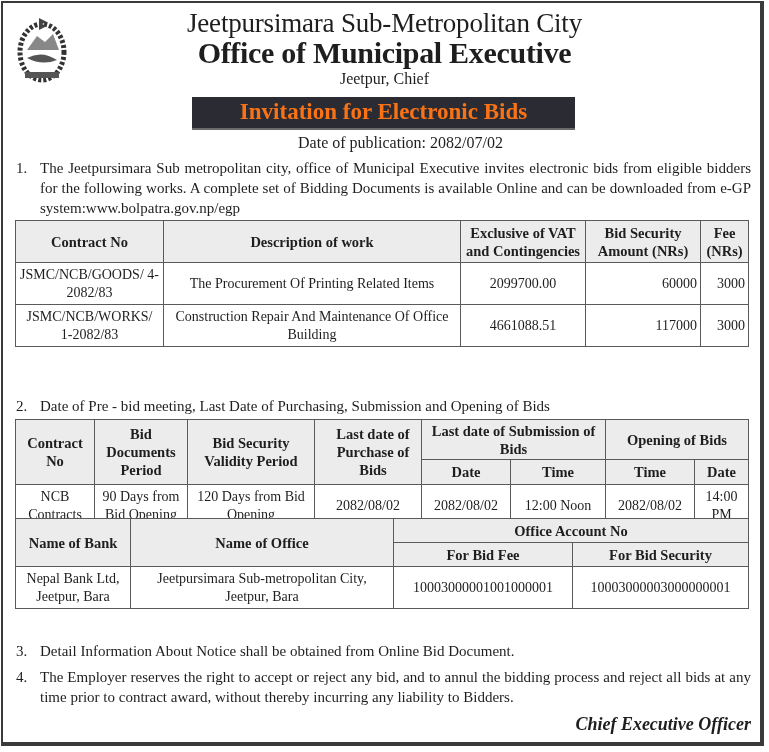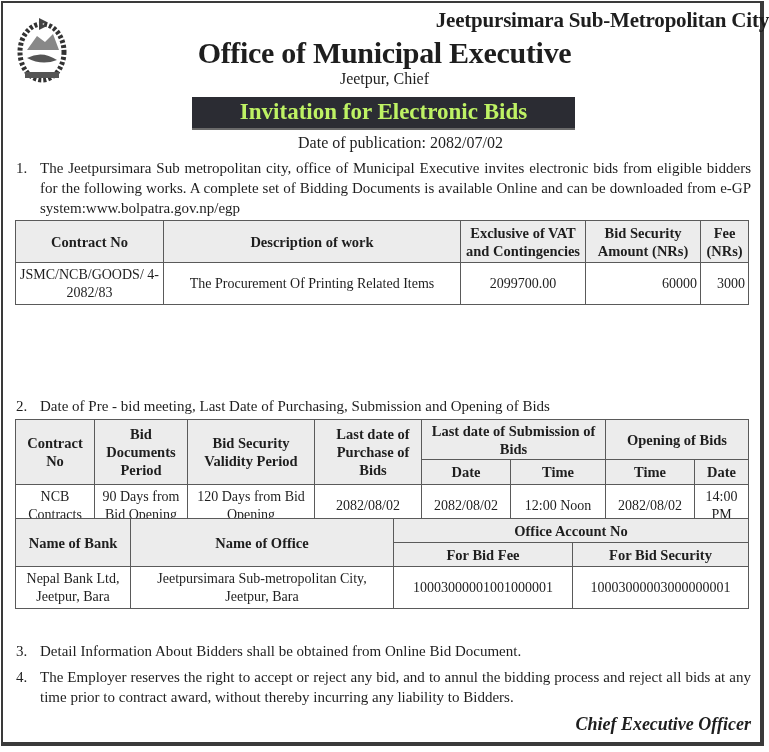--- a/index.html
+++ b/index.html
@@ -2,25 +2,25 @@
 <html><head>
 <meta charset="utf-8">
 <style>
   html, body { margin:0; padding:0; background:#ffffff; }
   body { width:769px; height:752px; overflow:hidden; position:relative;
          font-family:"Liberation Serif", "DejaVu Serif", serif; color:#1e1e1e; }
   .frame { position:absolute; left:1px; top:1px; width:763px; height:745px;
            border:2px solid #3a3a3a; border-right-width:4px; border-bottom-width:4px; box-sizing:border-box; }
   .emblem { position:absolute; left:17px; top:12px; width:50px; height:76px; }
   .hdr { position:absolute; left:0; width:769px; text-align:center; }
-  .h1 { top:8px; font-size:21px; font-weight:bold; letter-spacing:-0.2px;text-align:right; }
+  .h1 { top:8px; font-size:27px; font-weight:normal; letter-spacing:-0.2px; }
   .h2 { top:36px; font-size:30px; font-weight:bold; letter-spacing:-0.3px; }
   .h3 { top:70px; font-size:16px; }
   .banner { position:absolute; left:192px; top:97px; width:383px; height:31px; background:#2b2c33;
-            color:#bef264; font-size:23px; font-weight:bold; text-align:center; line-height:30px;
+            color:#f97316; font-size:23px; font-weight:bold; text-align:center; line-height:30px;
             border-bottom:2px solid #6a6a6a; }
   .pubdate { top:134px; font-size:16px; font-weight:normal;margin-left:16px; }
   .para { position:absolute; left:16px; width:735px; font-size:15px; line-height:20px; text-align:justify; }
   .para .num { position:absolute; left:0; top:0; }
   .para .txt { margin-left:24px; display:block; }
   table { position:absolute; border-collapse:collapse; font-size:14px; }
   td, th { border:1px solid #5a5a5a; padding:0 3px; text-align:center; line-height:18px; }
   th { background:#ececec; font-weight:bold; font-size:14.5px; }
   td.r { text-align:right; }
   .sign { position:absolute; right:18px; top:714px; font-size:18px; font-weight:bold; font-style:italic; }
@@ -56,20 +56,27 @@
     <th style="width:290px;">Description of work</th>
     <th style="width:118px;">Exclusive of VAT and Contingencies</th>
     <th style="width:108px;">Bid Security Amount (NRs)</th>
     <th>Fee (NRs)</th>
   </tr>
   <tr style="height:42px;">
     <td>JSMC/NCB/GOODS/ 4-2082/83</td>
     <td>The Procurement Of Printing Related Items</td>
     <td>2099700.00</td>
     <td class="r">60000</td>
+    <td class="r">3000</td>
+  </tr>
+  <tr style="height:42px;">
+    <td>JSMC/NCB/WORKS/ 1-2082/83</td>
+    <td>Construction Repair And Maintenance Of Office Building</td>
+    <td>4661088.51</td>
+    <td class="r">117000</td>
     <td class="r">3000</td>
   </tr>
 </tbody>
   </table>
 
 <div class="para" style="top:396px;">
   <span class="num">2.</span>
   <span class="txt">Date of Pre - bid meeting, Last Date of Purchasing, Submission and Opening of Bids</span>
 </div>
 
@@ -117,21 +124,21 @@
     <td>Nepal Bank Ltd, Jeetpur, Bara</td>
     <td>Jeetpursimara Sub-metropolitan City, Jeetpur, Bara</td>
     <td>10003000001001000001</td>
     <td>10003000003000000001</td>
   </tr>
 </tbody>
   </table>
 
 <div class="para" style="top:641px;">
   <span class="num">3.</span>
-  <span class="txt">Detail Information About Bidders shall be obtained from Online Bid Document.</span>
+  <span class="txt">Detail Information About Notice shall be obtained from Online Bid Document.</span>
 </div>
 
 <div class="para" style="top:667px;">
   <span class="num">4.</span>
   <span class="txt">The Employer reserves the right to accept or reject any bid, and to annul the bidding process and reject all bids at any time prior to contract award, without thereby incurring any liability to Bidders.</span>
 </div>
 
 <div class="sign">Chief Executive Officer</div>
 
 </body></html>

